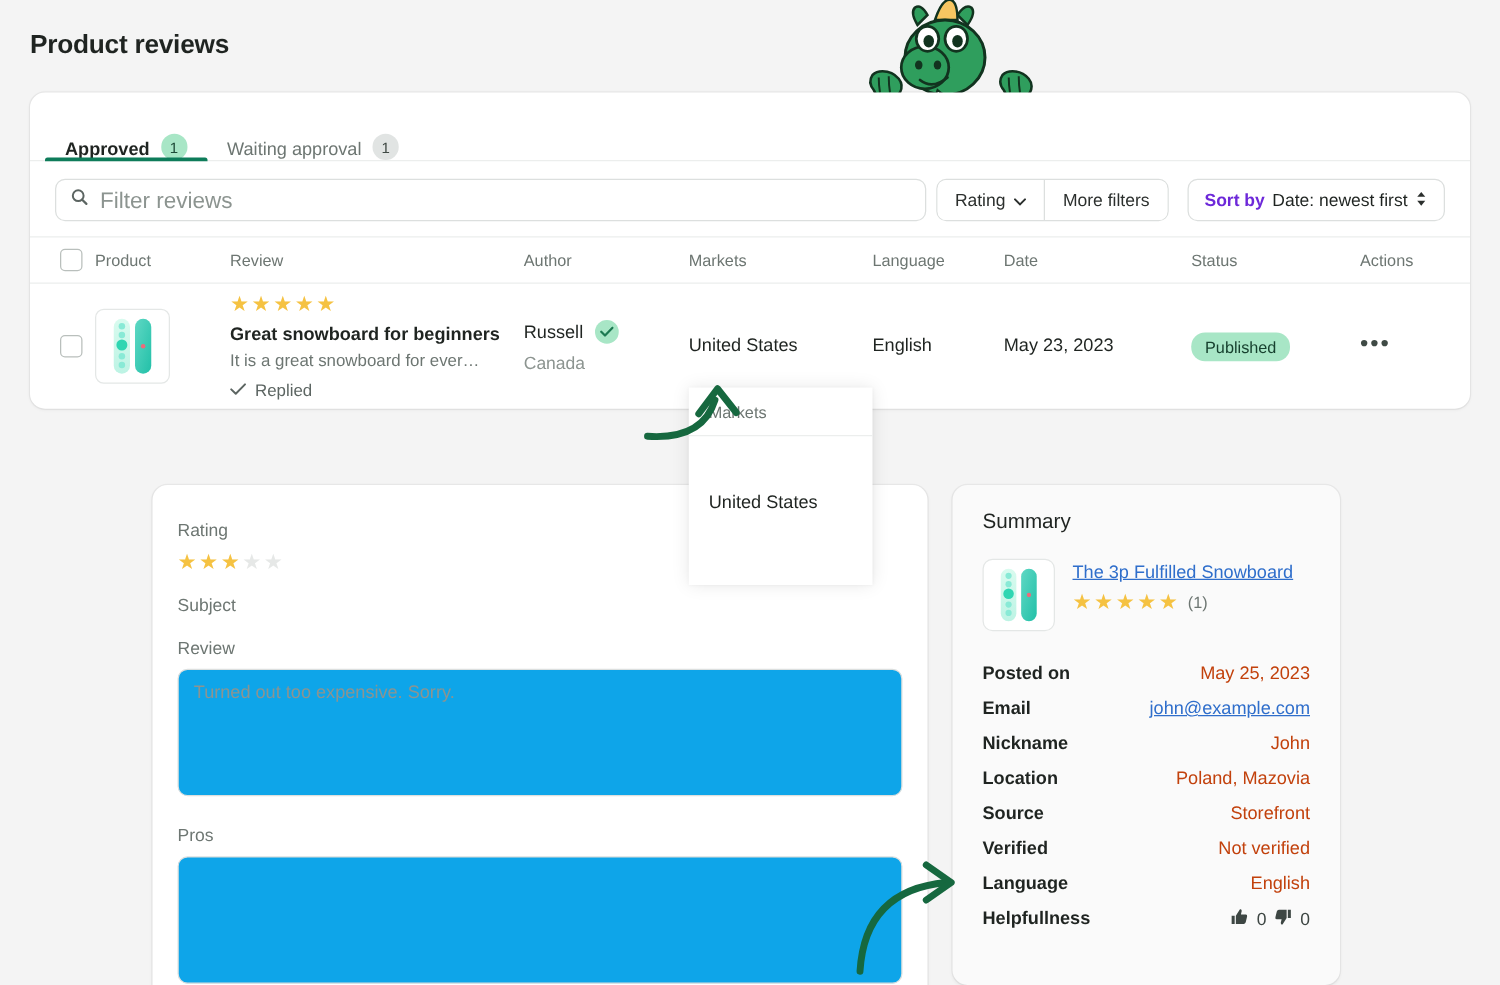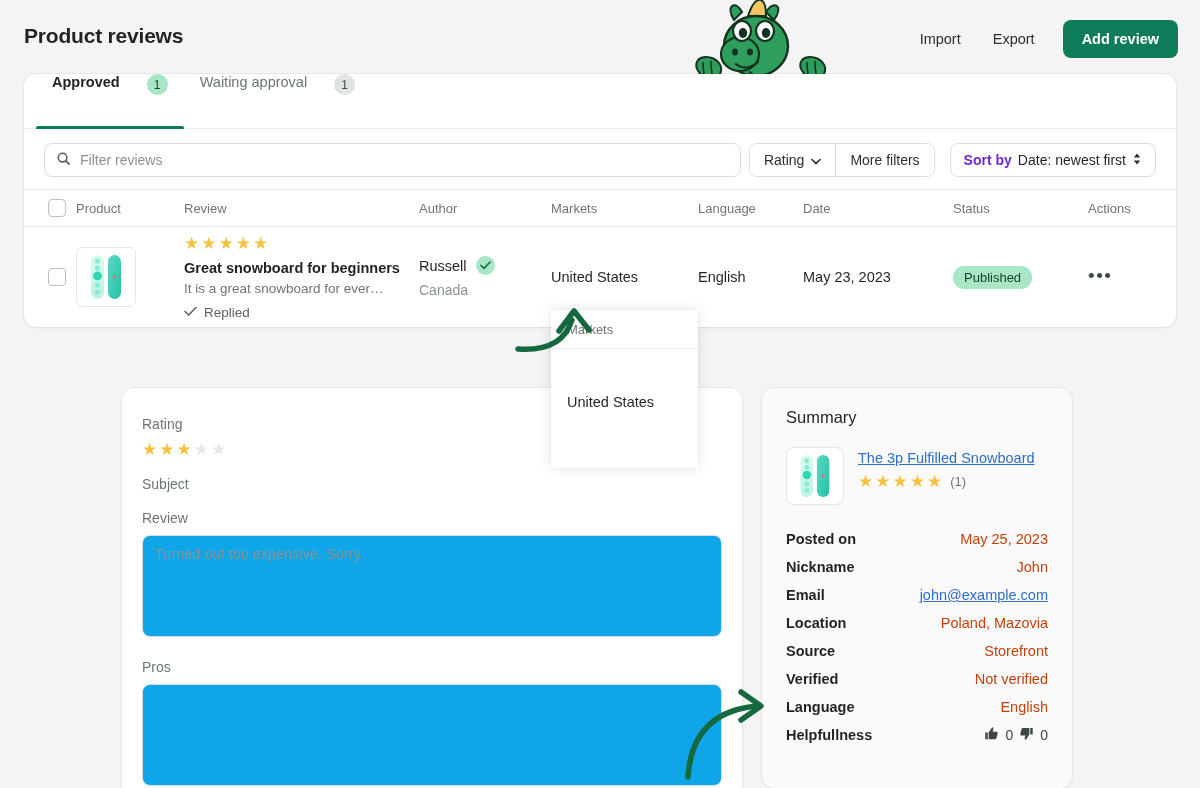--- a/index.html
+++ b/index.html
@@ -45,21 +45,21 @@
     background: #fff; border-radius: 12px;
     box-shadow: 0 0 0 1px rgba(0,0,0,0.045), 0 1px 3px rgba(0,0,0,0.06);
     overflow: visible;
   }
   .tabs {
     display: flex; align-items: flex-end; height: 55px;
     padding-left: 12px; border-bottom: 1px solid #eceeed;
     position: relative; z-index: 1;
   }
   .tab {
-    display: flex; align-items: flex-start; gap: 27px;
+    display: flex; align-items: flex-end; gap: 9px;
     padding: 0 16px; height: 100%; cursor: pointer;
     font-size: 14.5px; color: #6d7672; position: relative;
   }
   .tab.active { color: #1f2421; font-weight: bold; }
   .tab.active::after {
     content: ""; position: absolute; left: 0; right: 0; bottom: -1px;
     height: 3px; background: #0e7c5a; border-radius: 2px 2px 0 0;
   }
   .tab-badge {
     min-width: 21px; height: 21px; border-radius: 11px;
@@ -72,21 +72,21 @@
   
   .filter-bar {
     display: flex; align-items: center; gap: 8px;
     padding: 14px 20px 12px 20px;
   }
   .search-box {
     flex: 1; height: 34px; border: 1px solid #dcdfde; border-radius: 8px;
     display: flex; align-items: center; padding: 0 11px; gap: 9px; background: #fff;
   }
   .search-box input {
-    border: none; outline: none; flex: 1; font-size: 14px; color: #2b2f2d;
+    border: none; outline: none; flex: 1; font-size: 18px; color: #2b2f2d;
     font-family: "Liberation Sans", sans-serif; background: transparent;
   }
   .search-box input::placeholder { color: #8c9490; }
   .seg {
     display: flex; height: 34px; border: 1px solid #dcdfde; border-radius: 8px; overflow: hidden;
   }
   .seg-btn {
     display: flex; align-items: center; gap: 7px; padding: 0 14px;
     font-size: 14px; color: #2b2f2d; cursor: pointer; background: #fff; border: none;
     font-family: "Liberation Sans", sans-serif;
@@ -249,25 +249,20 @@
           <ellipse cx="45" cy="54" rx="3" ry="3.6" fill="#12331f"></ellipse>
           <ellipse cx="60" cy="54" rx="3" ry="3.6" fill="#12331f"></ellipse>
 
           <path d="M46 66 q10 8 22 -2" stroke="#12331f" stroke-width="2.2" fill="none" stroke-linecap="round"></path>
 
           <path d="M60 74 q6 6 14 6 l0 6 l-18 0 z" fill="#ffffff" stroke="#12331f" stroke-width="1.6"></path>
         </g>
       </svg>
     </div>
 
-    <div class="header-actions">
-      <button class="hdr-link">Import</button>
-      <button class="hdr-link">Export</button>
-      <button class="btn-primary">Add review</button>
-    </div>
   </div>
 
   <div class="card">
 
     <div class="tabs">
       <div class="tab active">
         <span>Approved</span>
         <span class="tab-badge">1</span>
       </div>
       <div class="tab">
@@ -474,26 +469,26 @@
         </div>
       </div>
     </div>
 
     <div class="sum-rows">
       <div class="sum-row">
         <span class="sum-k">Posted on</span>
         <span class="sum-v">May 25, 2023</span>
       </div>
       <div class="sum-row">
+        <span class="sum-k">Email</span>
+        <span class="sum-v link">john@example.com</span>
+      </div>
+      <div class="sum-row">
         <span class="sum-k">Nickname</span>
         <span class="sum-v">John</span>
-      </div>
-      <div class="sum-row">
-        <span class="sum-k">Email</span>
-        <span class="sum-v link">john@example.com</span>
       </div>
       <div class="sum-row">
         <span class="sum-k">Location</span>
         <span class="sum-v">Poland, Mazovia</span>
       </div>
       <div class="sum-row">
         <span class="sum-k">Source</span>
         <span class="sum-v">Storefront</span>
       </div>
       <div class="sum-row">

